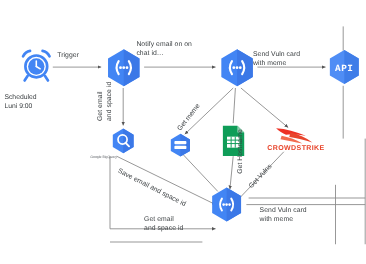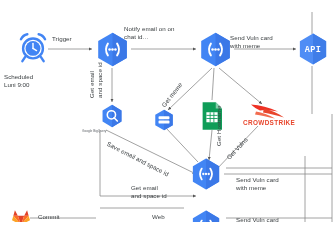--- a/index.html
+++ b/index.html
@@ -1,21 +1,21 @@
 <!DOCTYPE html>
 <html><head>
 <meta charset="utf-8">
 <style>
   html,body{margin:0;padding:0;background:#ffffff;}
   body{
     width:333px;height:222px;overflow:hidden;position:relative;
     font-family:"Liberation Sans",sans-serif;
     color:#3c4043;
   }
-  #canvas{position:absolute;left:0;top:4px;width:333px;height:222px;}
+  #canvas{position:absolute;left:0;top:16px;width:333px;height:222px;}
   svg.wires{position:absolute;left:0;top:0;width:333px;height:222px;overflow:visible;}
 
   .node{position:absolute;}
   .lbl{position:absolute;font-size:6.2px;line-height:7.6px;color:#3c4043;white-space:pre;letter-spacing:.05px;}
   .lbl.rot{transform-origin:0 0;}
   .cap{position:absolute;font-size:6.2px;line-height:8px;color:#3c4043;white-space:pre;}
 
   .cs-word{font-family:"Liberation Sans",sans-serif;font-weight:bold;font-size:6.4px;color:#e8452c;letter-spacing:.35px;}
 </style>
 </head>

